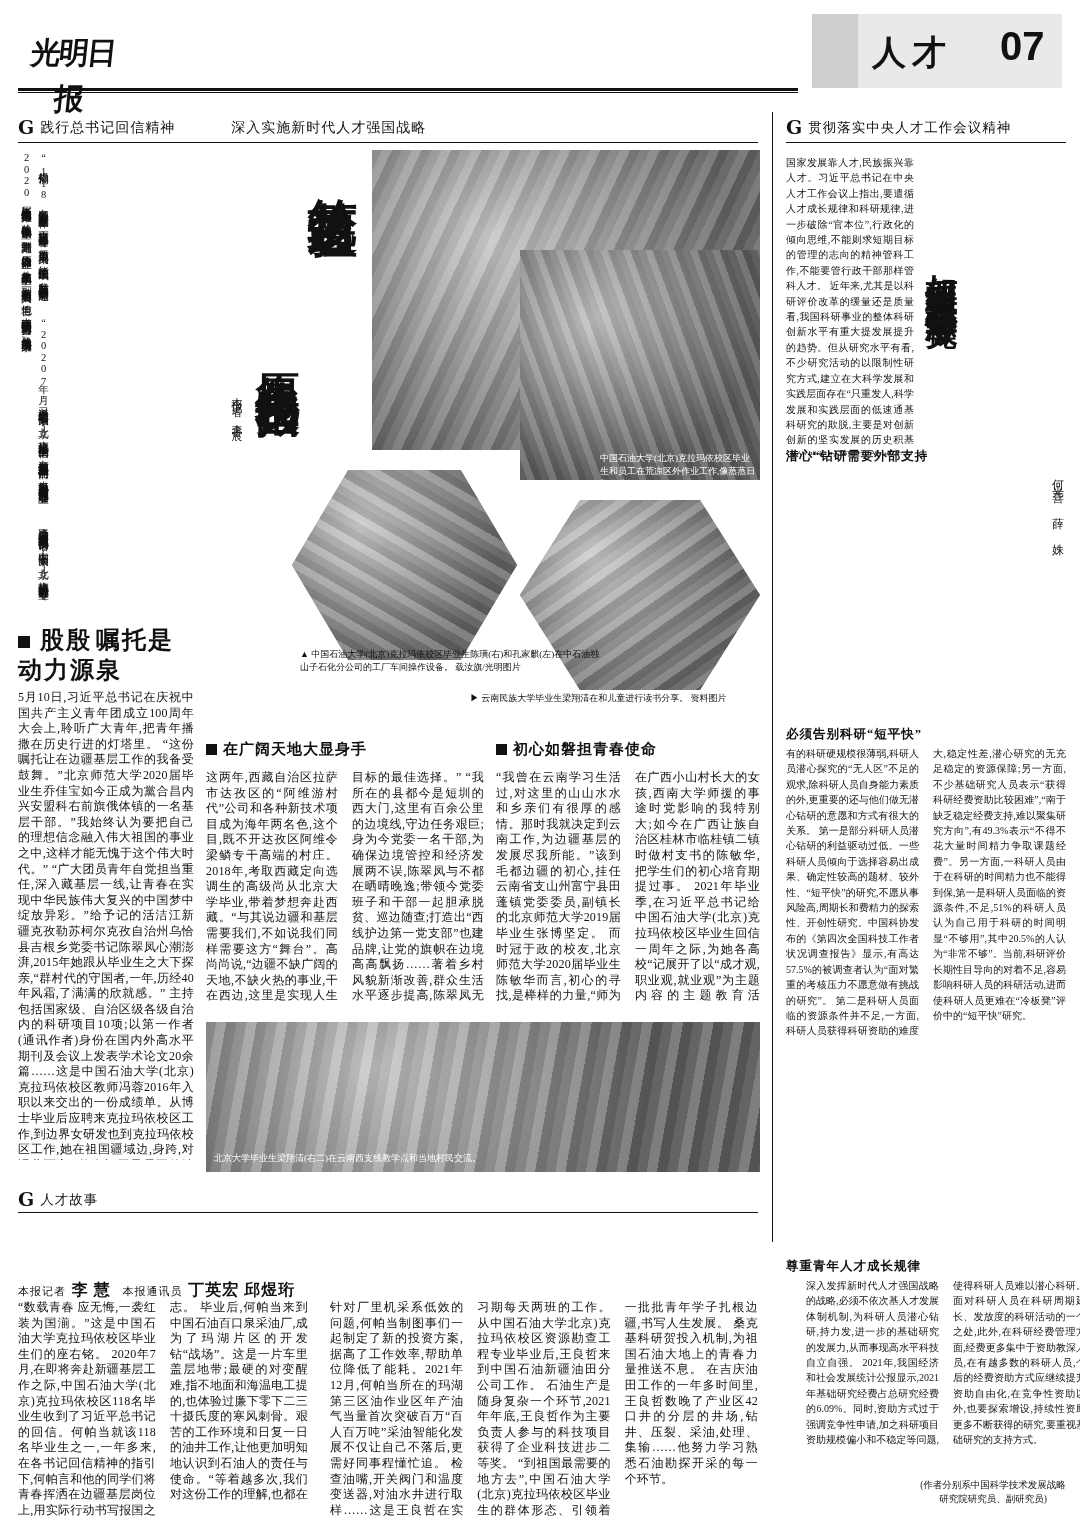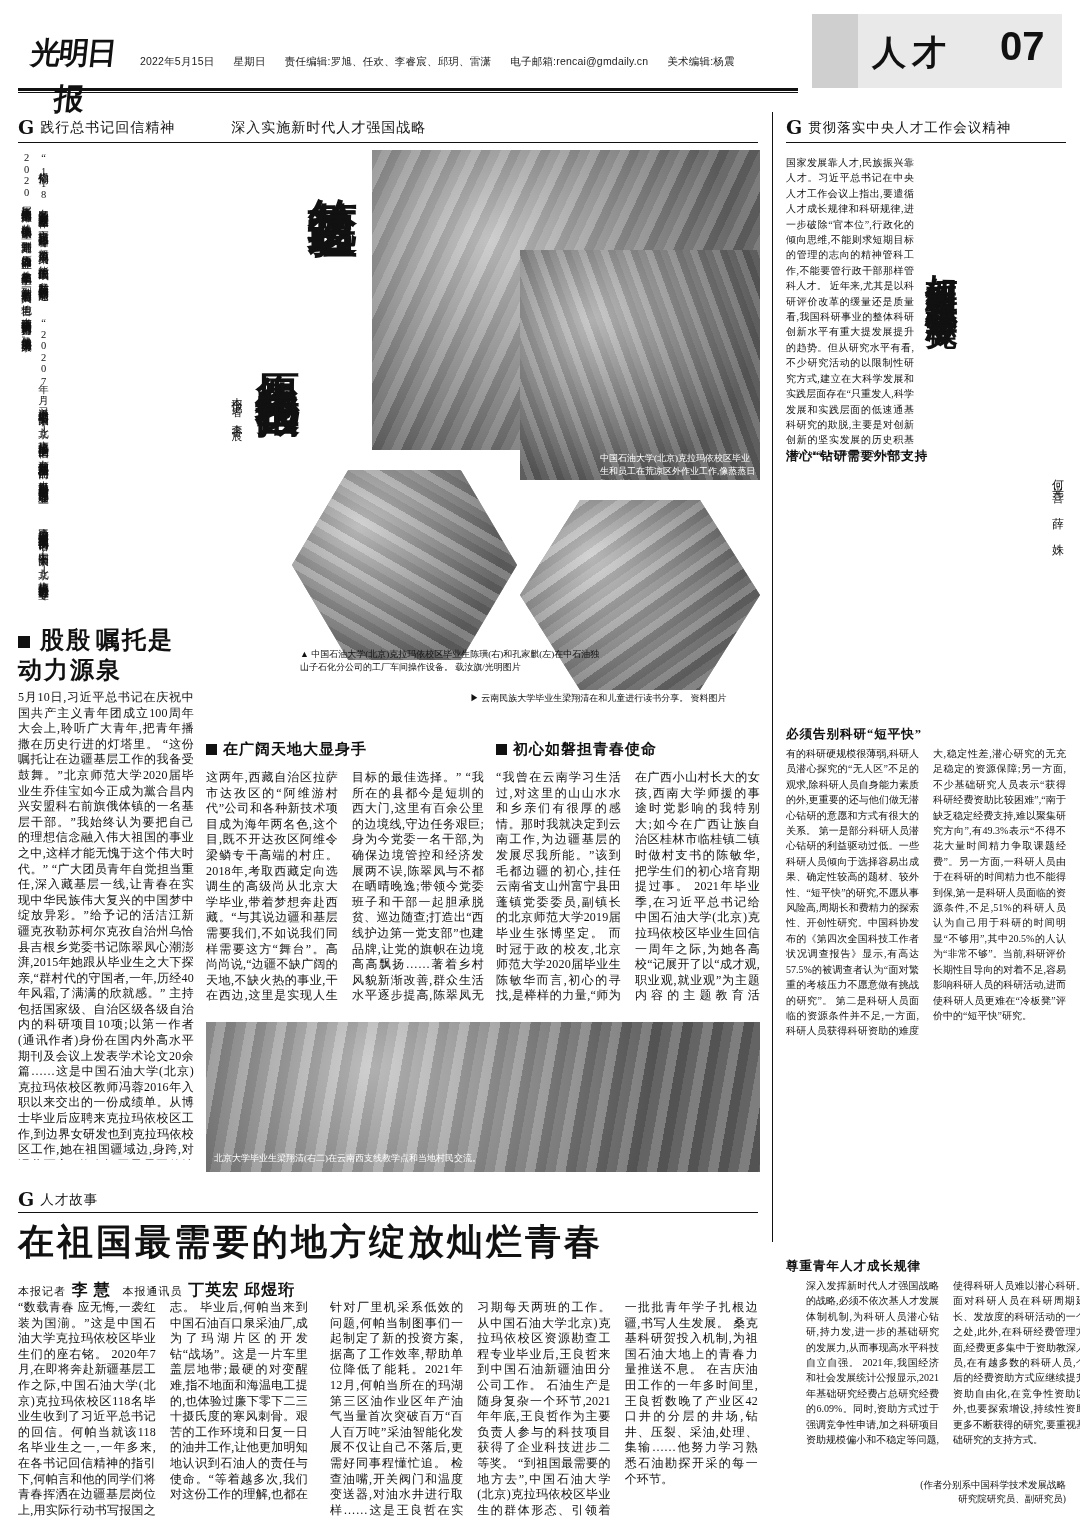--- a/index.html
+++ b/index.html
@@ -86,27 +86,20 @@
          text-justify:inter-ideograph;}
   .r-foot{position:absolute;font-size:9.5px;line-height:14px;text-align:justify;}
 </style>
 </head>
 <body>
 
 <div class="page">
 
   <div class="masthead">
     <div class="logo">光明日报</div>
-    <div class="mast-meta">
-      <span>2022年5月15日</span>
-      <span>星期日</span>
-      <span>责任编辑:罗旭、任欢、李睿宸、邱玥、雷潇</span>
-      <span>电子邮箱:rencai@gmdaily.cn</span>
-      <span>美术编辑:杨震</span>
-    </div>
     <div class="mast-rule"></div>
     <div class="mast-rule2"></div>
     <div class="mast-block"></div>
     <div class="mast-title">人才</div>
     <div class="mast-page">07</div>
   </div>
 
   <div class="topline g-head">
     <span class="g-mark">G</span>
     <span class="g-text">践行总书记回信精神</span>
@@ -183,21 +176,20 @@
     <div class="ph-in" style="background:repeating-linear-gradient(100deg,#858585 0 10px,#a8a8a8 10px 20px,#6f6f6f 20px 30px);"></div>
     <div class="ph-in2"></div>
   </div>
   <div class="cap" style="left:214px;top:1152px;width:420px;color:#fff;">北京大学毕业生梁翔清(右二)在云南西支线教学点和当地村民交流。</div>
 
   <div class="story-head g-head">
     <span class="g-mark">G</span>
     <span class="g-text">人才故事</span>
   </div>
   <div class="rule" style="position:absolute;left:18px;top:1212px;width:740px;"></div>
-  <div class="story-title">在祖国最需要的地方绽放灿烂青春</div>
   <div class="byline">
     <span>本报记者</span>
     <b>李 慧</b>
     <span>本报通讯员</span>
     <b>丁英宏  邱煜珩</b>
   </div>
   <div class="col-txt" style="left:18px;top:1300px;width:290px;height:220px;overflow:hidden;columns:2;column-gap:14px;">“数载青春 应无悔,一袭红装为国湔。”这是中国石油大学克拉玛依校区毕业生们的座右铭。
 2020年7月,在即将奔赴新疆基层工作之际,中国石油大学(北京)克拉玛依校区118名毕业生收到了习近平总书记的回信。何帕当就该118名毕业生之一,一年多来,在各书记回信精神的指引下,何帕言和他的同学们将青春挥洒在边疆基层岗位上,用实际行动书写报国之志。
 毕业后,何帕当来到中国石油百口泉采油厂,成为了玛湖片区的开发钻“战场”。这是一片车里盖层地带;最硬的对变醒难,指不地面和海温电工提的,也体验过廉下零下二三十摄氏度的寒风刺骨。艰苦的工作环境和日复一日的油井工作,让他更加明知地认识到石油人的责任与使命。“等着越多次,我们对这份工作的理解,也都在零一时间问事们处理好管线,保障生产。</div>
   <div class="col-txt" style="left:330px;top:1300px;width:428px;height:220px;overflow:hidden;columns:3;column-gap:14px;">针对厂里机采系低效的问题,何帕当制图事们一起制定了新的投资方案,据高了工作效率,帮助单位降低了能耗。2021年12月,何帕当所在的玛湖第三区油作业区年产油气当量首次突破百万“百人百万吨”采油智能化发展不仅让自己不落后,更需好同事程懂忙追。
@@ -230,15 +222,15 @@
   <div class="r-sub" style="left:786px;top:726px;width:280px;">必须告别科研“短平快”</div>
   <div class="r-txt" style="left:786px;top:746px;width:280px;height:500px;overflow:hidden;columns:2;column-gap:14px;">有的科研硬规模很薄弱,科研人员潜心探究的“无人区”不足的观求,除科研人员自身能力素质的外,更重要的还与他们做无潜心钻研的意愿和方式有很大的关系。
 第一是部分科研人员潜心钻研的利益驱动过低。一些科研人员倾向于选择容易出成果、确定性较高的题材、较外性、“短平快”的研究,不愿从事风险高,周期长和费精力的探索性、开创性研究。中国科协发布的《第四次全国科技工作者状况调查报告》显示,有高达57.5%的被调查者认为“面对繁重的考核压力不愿意做有挑战的研究”。
 第二是科研人员面临的资源条件并不足,一方面,科研人员获得科研资助的难度大,稳定性差,潜心研究的无充足稳定的资源保障;另一方面,不少基础研究人员表示“获得科研经费资助比较困难”,“南于缺乏稳定经费支持,难以聚集研究方向”,有49.3%表示“不得不花大量时间精力争取课题经费”。另一方面,一科研人员由于在科研的时间精力也不能得到保,第一是科研人员面临的资源条件,不足,51%的科研人员认为自己用于科研的时间明显“不够用”,其中20.5%的人认为“非常不够”。当前,科研评价长期性目导向的对着不足,容易影响科研人员的科研活动,进而使科研人员更难在“冷板凳”评价中的“短平快”研究。</div>
 
   <div class="r-sub" style="left:786px;top:1258px;width:280px;">尊重青年人才成长规律</div>
   <div class="r-txt" style="left:786px;top:1278px;width:280px;height:200px;overflow:hidden;columns:2;column-gap:14px;margin-left:20px;">深入发挥新时代人才强国战略的战略,必须不依次基人才发展体制机制,为科研人员潜心钻研,持力发,进一步的基础研究的发展力,从而事现高水平科技自立自强。
 2021年,我国经济和社会发展统计公报显示,2021年基础研究经费占总研究经费的6.09%。同时,资助方式过于强调竞争性申请,加之科研项目资助规模偏小和不稳定等问题,使得科研人员难以潜心科研。
 面对科研人员在科研周期延长、发放度的科研活动的一个之处,此外,在科研经费管理方面,经费更多集中于资助教深人员,在有越多数的科研人员,个后的经费资助方式应继续提升资助自由化,在竞争性资助以外,也要探索增设,持续性资助更多不断获得的研究,要重视基础研究的支持方式。</div>
 
-  <div class="r-foot" style="left:920px;top:1478px;width:146px;text-align:right;">(作者分别系中国科学技术发展战略研究院研究员、副研究员)</div>
+  <div class="r-foot" style="left:920px;top:1478px;width:146px;text-align:center;">(作者分别系中国科学技术发展战略研究院研究员、副研究员)</div>
 
 </div>
 
 </body></html>

